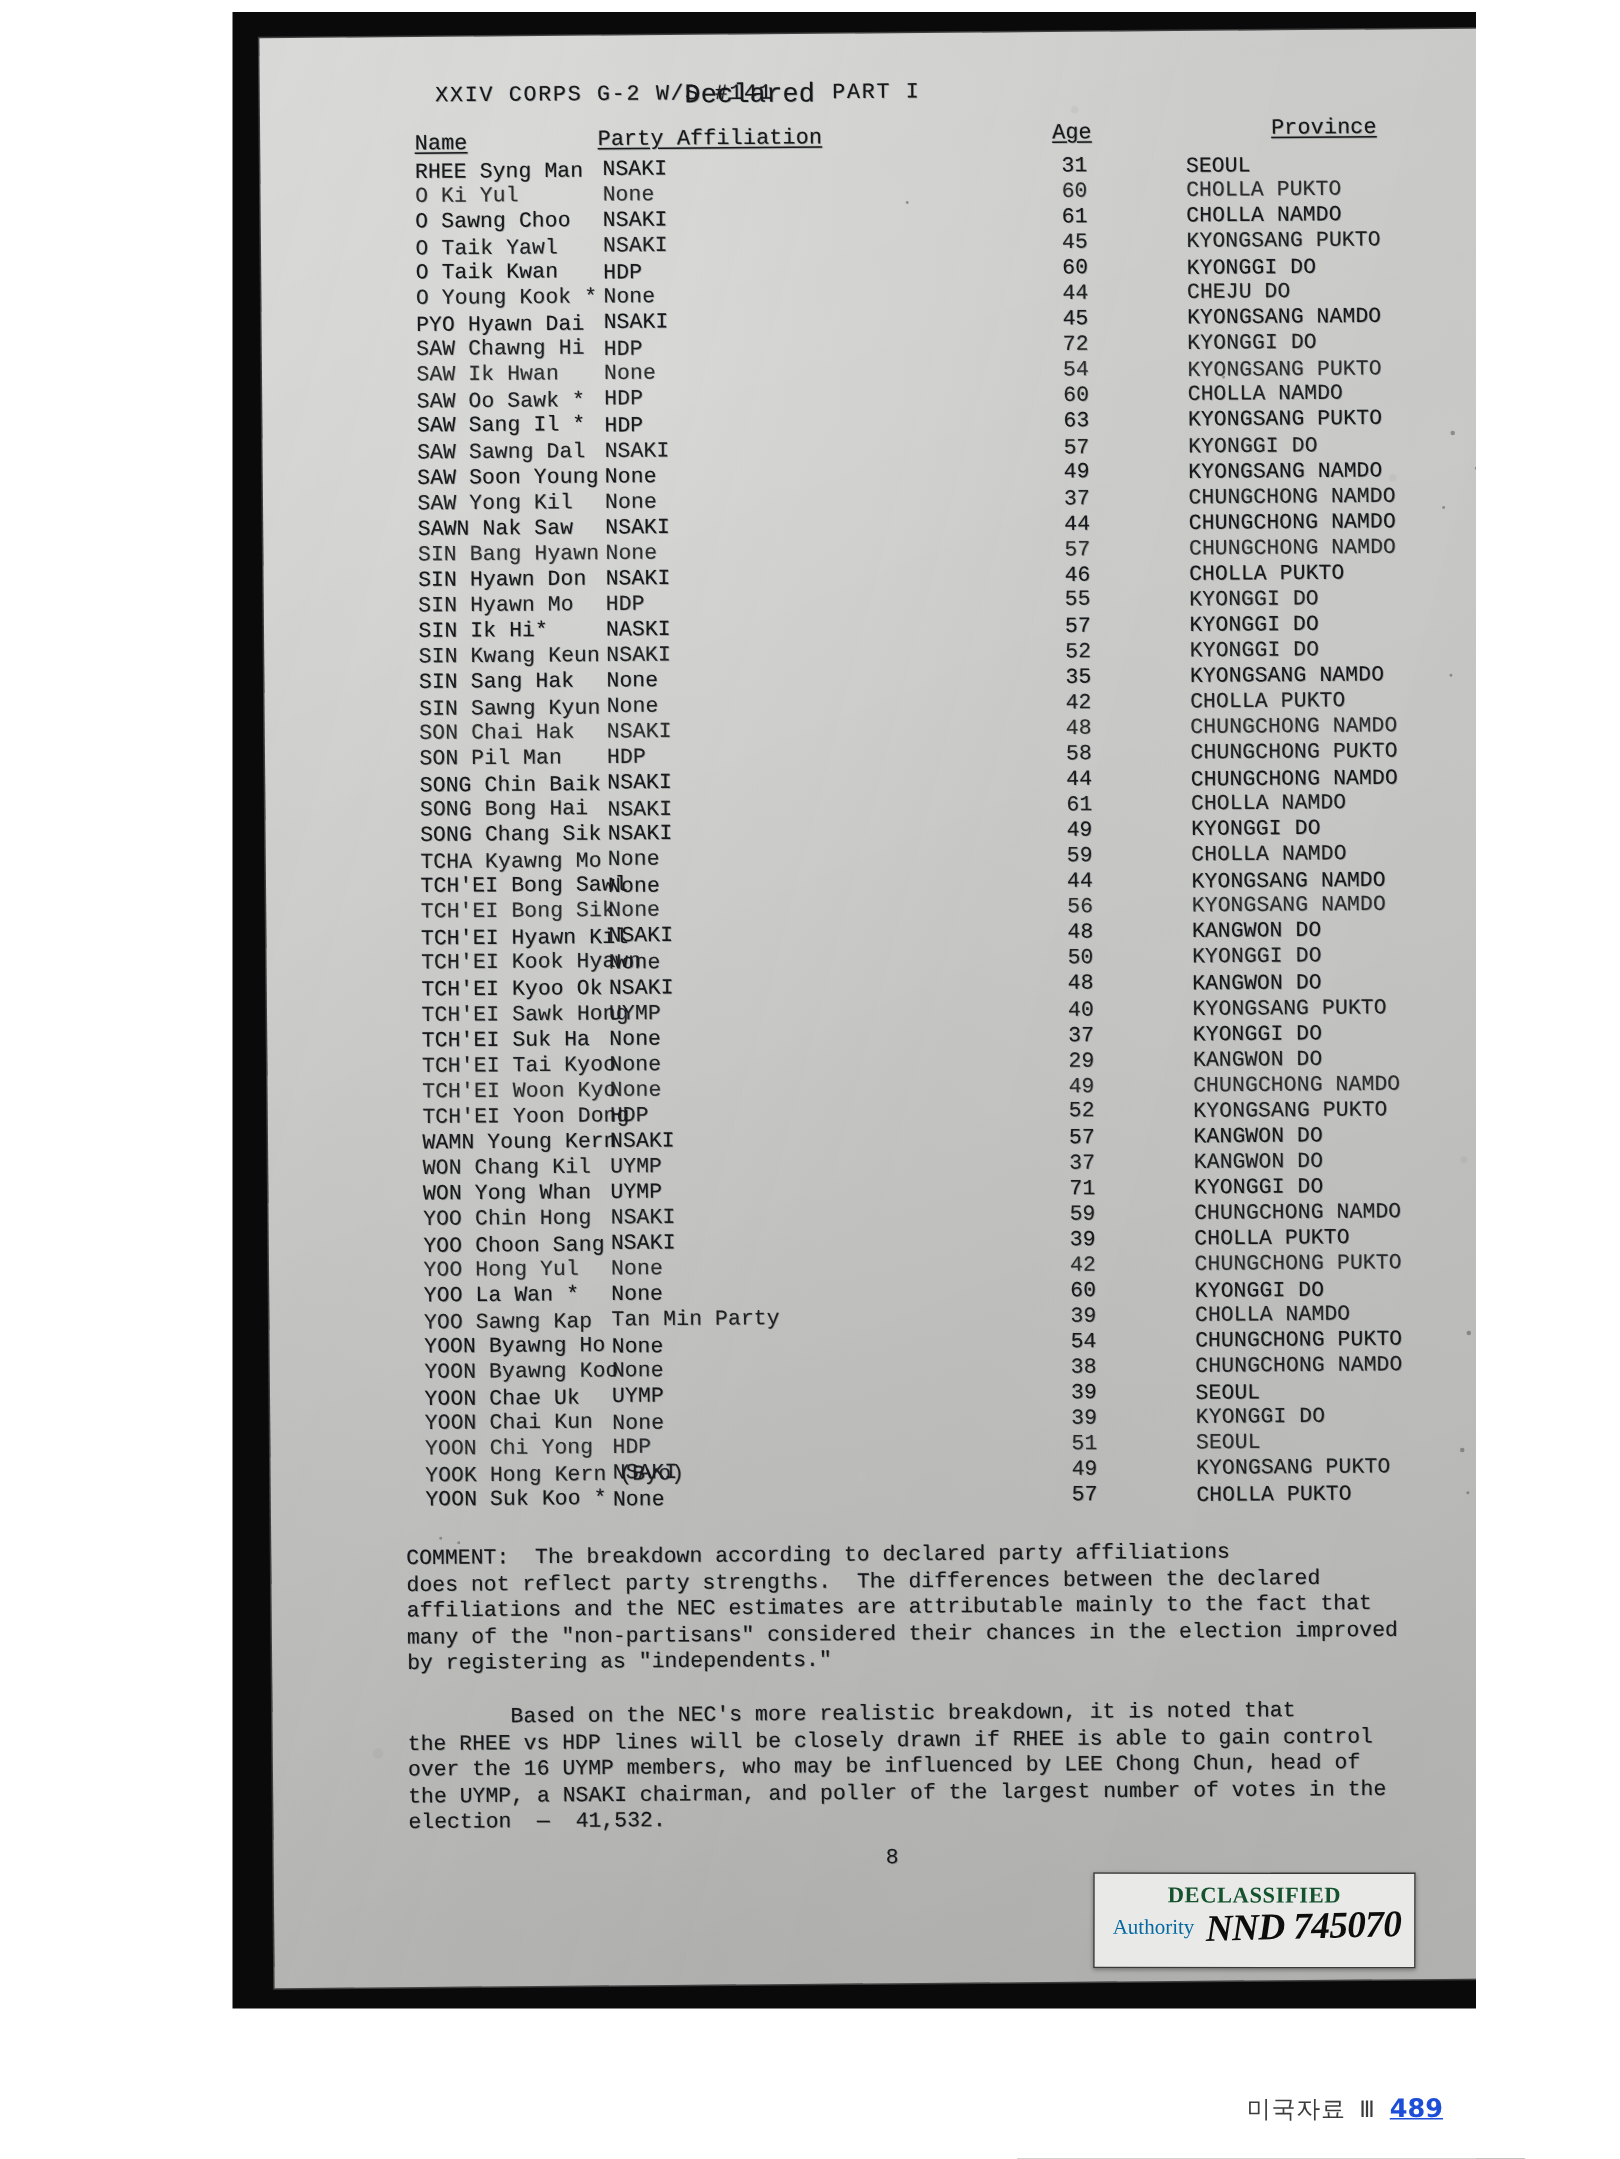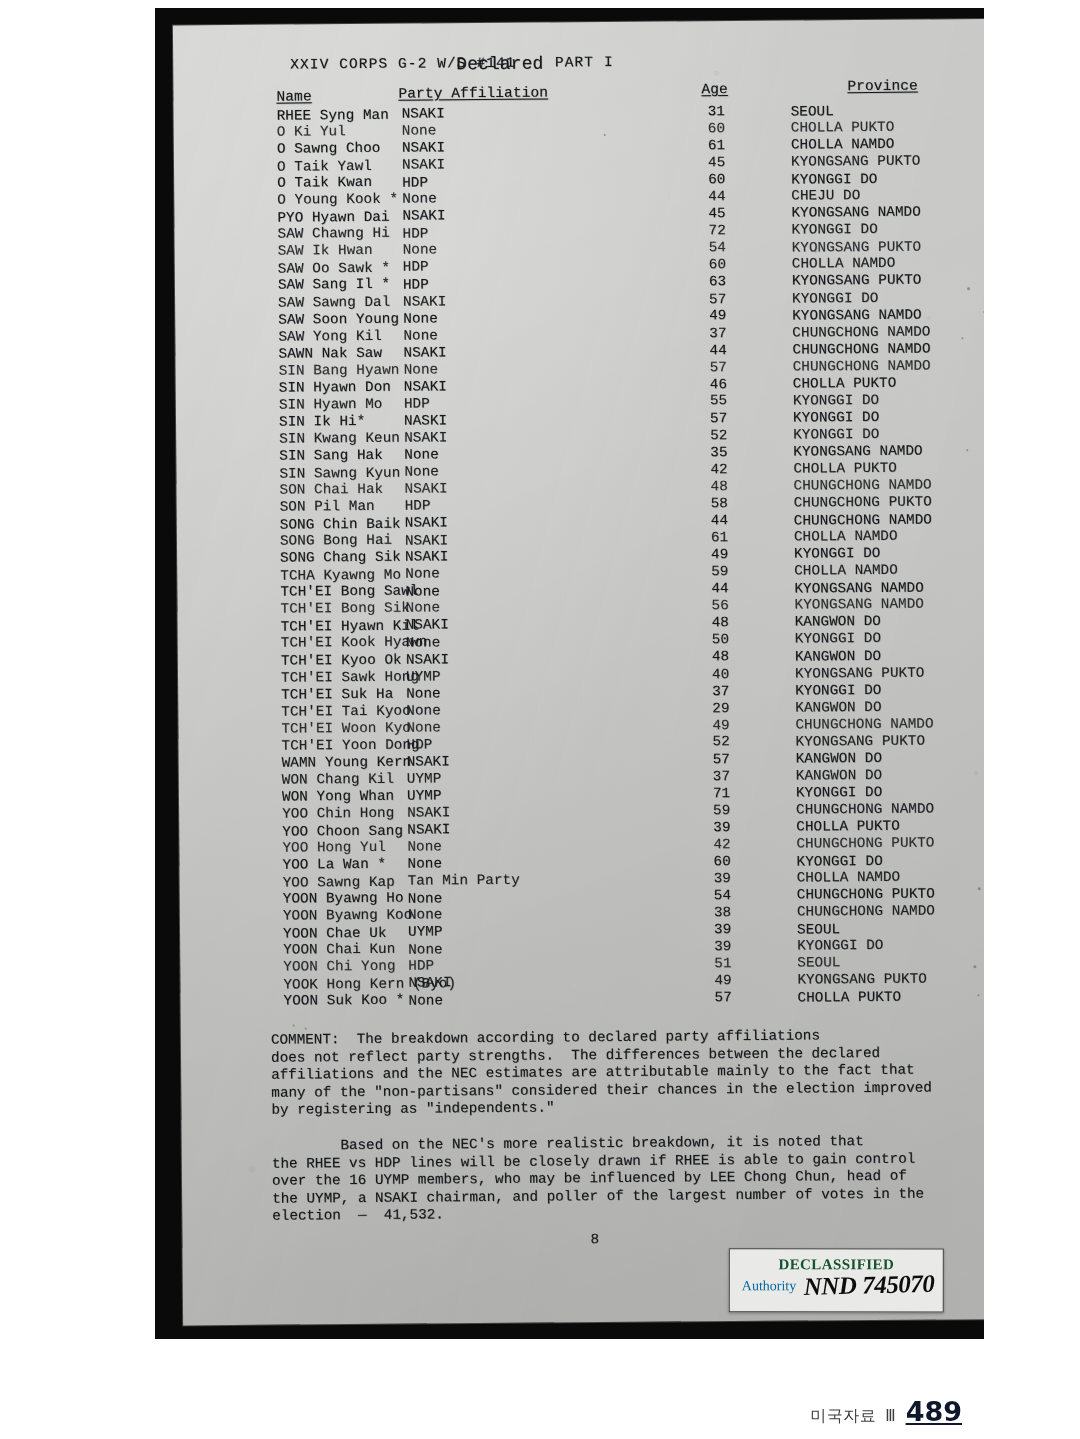--- a/index.html
+++ b/index.html
@@ -240,23 +240,23 @@
     font-size: 16px;
     letter-spacing: 0.5px;
   }
   #footer-volume {
     font-family: "DejaVu Sans", sans-serif;
     font-size: 15px;
     letter-spacing: 1px;
   }
   #footer-page {
     font-family: "DejaVu Sans", sans-serif;
-    font-size: 27px;
+    font-size: 17px;
     font-weight: bold;
-    color: #0f172a;
+    color: #1d4ed8;
     text-decoration: underline;
   }
 </style>
 </head>
 <body>
 
 <div id="page">
 
   <div id="scan-backdrop"></div>
 

